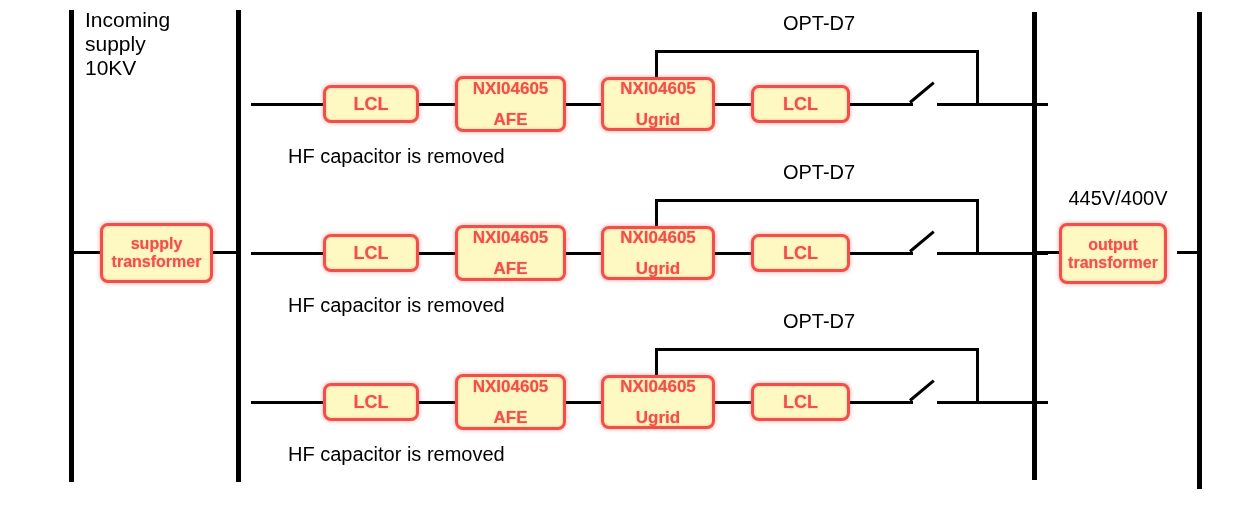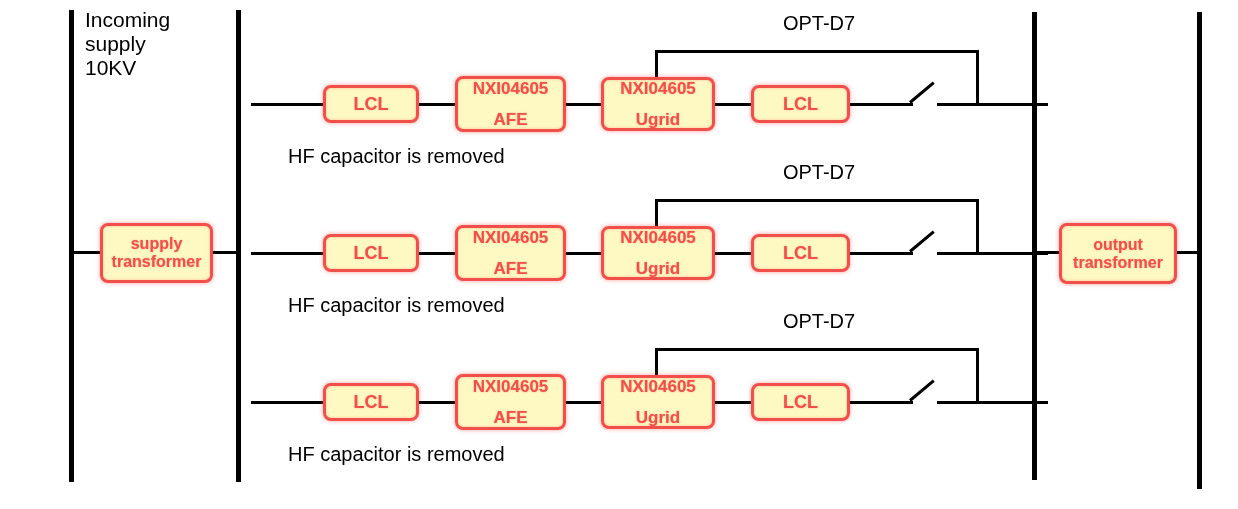--- a/index.html
+++ b/index.html
@@ -37,30 +37,31 @@
 
   <div class="bus" style="left:69px;top:10px;height:472px;"></div>
   <div class="bus" style="left:236px;top:10px;height:472px;"></div>
   <div class="bus" style="left:1032px;top:12px;height:468px;"></div>
   <div class="bus" style="left:1197px;top:12px;height:477px;"></div>
 
   <div class="lbl big" style="left:85px;top:8px;width:150px;">
     <span>Incoming supply</span><br>
     <span>10KV</span>
   </div>
+  <div class="lbl center" style="left:1058px;top:187px;width:120px;">445V/400V</div>
 
   <div class="wire" style="left:74px;top:251px;width:26px;"></div>
   <div class="redbox xfmr" style="left:100px;top:223px;width:113px;height:60px;">
     <span>supply</span>
     <span>transformer</span>
   </div>
   <div class="wire" style="left:213px;top:251px;width:23px;"></div>
 
   <div class="wire" style="left:1037px;top:251px;width:22px;"></div>
-  <div class="redbox xfmr" style="left:1059px;top:223px;width:118px;height:61px;">
+  <div class="redbox xfmr" style="left:1059px;top:223px;width:108px;height:61px;">
     <span>output</span>
     <span>transformer</span>
   </div>
   <div class="wire" style="left:1177px;top:251px;width:20px;"></div>
 
   <div class="row" style="top:0px;">
     <div class="lbl center" style="left:746px;top:12px;width:120px;">OPT-D7</div>
     <div class="wire" style="left:642px;top:50px;width:324px;"></div>
     <div class="vwire" style="left:642px;top:50px;height:28px;"></div>
     <div class="vwire" style="left:963px;top:50px;height:56px;"></div>

